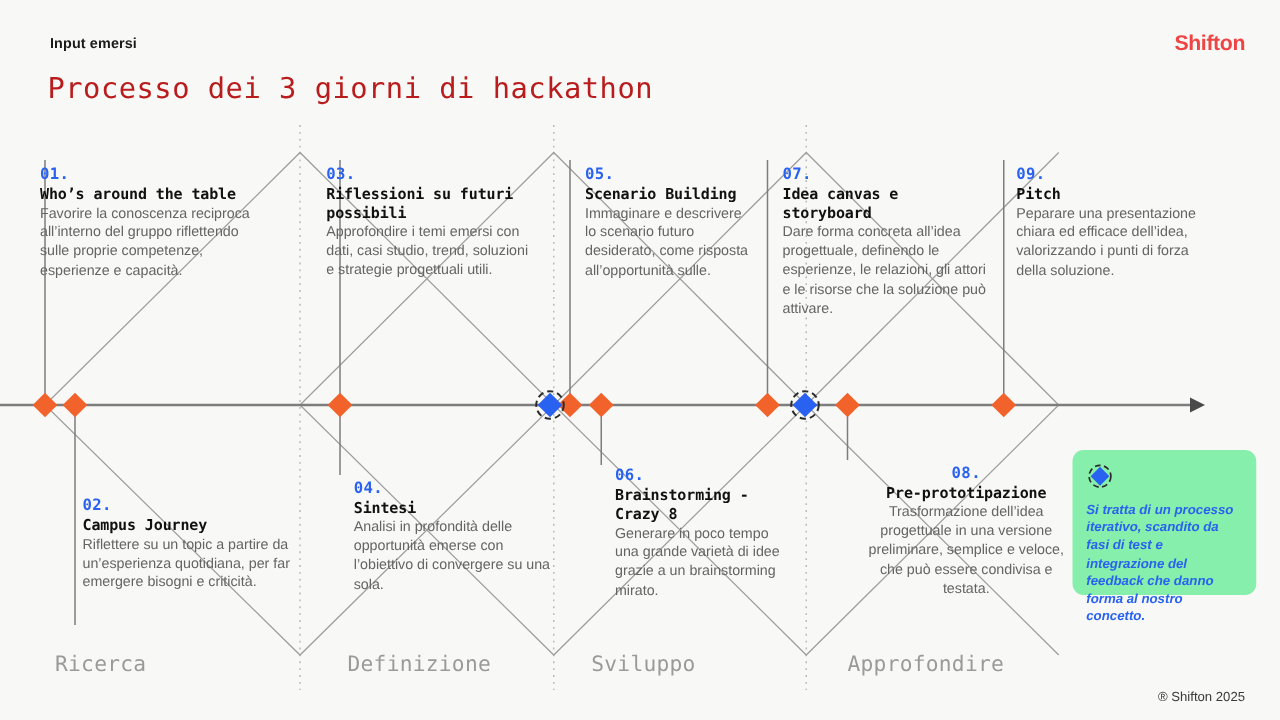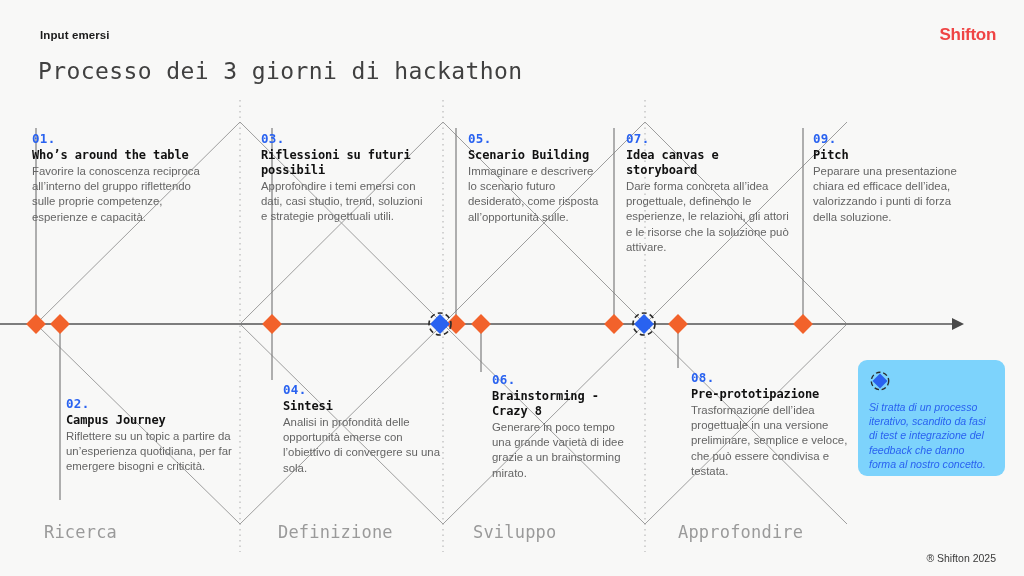--- a/index.html
+++ b/index.html
@@ -22,21 +22,21 @@
     letter-spacing: 0.1px;
   }
   #brand {
     position: absolute; right: 28px; top: 25px;
     font-size: 17px; font-weight: bold; color: #ef4444;
     letter-spacing: -0.3px;
   }
   #title {
     position: absolute; left: 38px; top: 58px;
     font-family: "DejaVu Sans Mono", "Liberation Mono", monospace;
-    font-size: 23px; font-weight: 400; color: #404040;
+    font-size: 23px; font-weight: 400; color: #b91c1c;
     letter-spacing: 0.4px;
   }
   #footer {
     position: absolute; right: 28px; bottom: 12px;
     font-size: 10.5px; color: #3a3a3a;
   }
 
   
   #skeleton {
     position: absolute; left: 0; top: 0;
@@ -76,43 +76,44 @@
   #step-01 { left: 32px;  top: 131px; width: 178px; }
   #step-03 { left: 261px; top: 131px; width: 168px; }
   #step-05 { left: 468px; top: 131px; width: 132px; }
   #step-07 { left: 626px; top: 131px; width: 170px; }
   #step-09 { left: 813px; top: 131px; width: 146px; }
 
   
   #step-02 { left: 66px;  top: 396px; width: 176px; }
   #step-04 { left: 283px; top: 382px; width: 160px; }
   #step-06 { left: 492px; top: 372px; width: 140px; }
-  #step-08 { left: 691px; top: 370px; width: 164px; }
+  #step-08 { left: 691px; top: 370px; width: 164px; text-align: center; }
 
   
   .phase {
     position: absolute;
     font-family: "DejaVu Sans Mono", "Liberation Mono", monospace;
     font-size: 17px; color: #9a9a9a;
     letter-spacing: 0.2px;
     top: 522px;
   }
   #phase-0 { left: 44px; }
   #phase-1 { left: 278px; }
   #phase-2 { left: 473px; }
   #phase-3 { left: 678px; }
 
   
   #callout {
     position: absolute;
     left: 858px; top: 360px;
     width: 147px; height: 116px;
-    background: #7dd3fc;
+    background: #86efac;
     border-radius: 9px;
     padding: 10px 11px 8px 11px;
+    font-weight: bold;
   }
   #callout .cicon { width: 22px; height: 22px; margin-bottom: 4px; }
   #callout .ctext {
     font-family: "Liberation Sans", sans-serif;
     font-style: italic;
     font-size: 10.6px;
     line-height: 14.2px;
     color: #2962f0;
   }
 </style>

